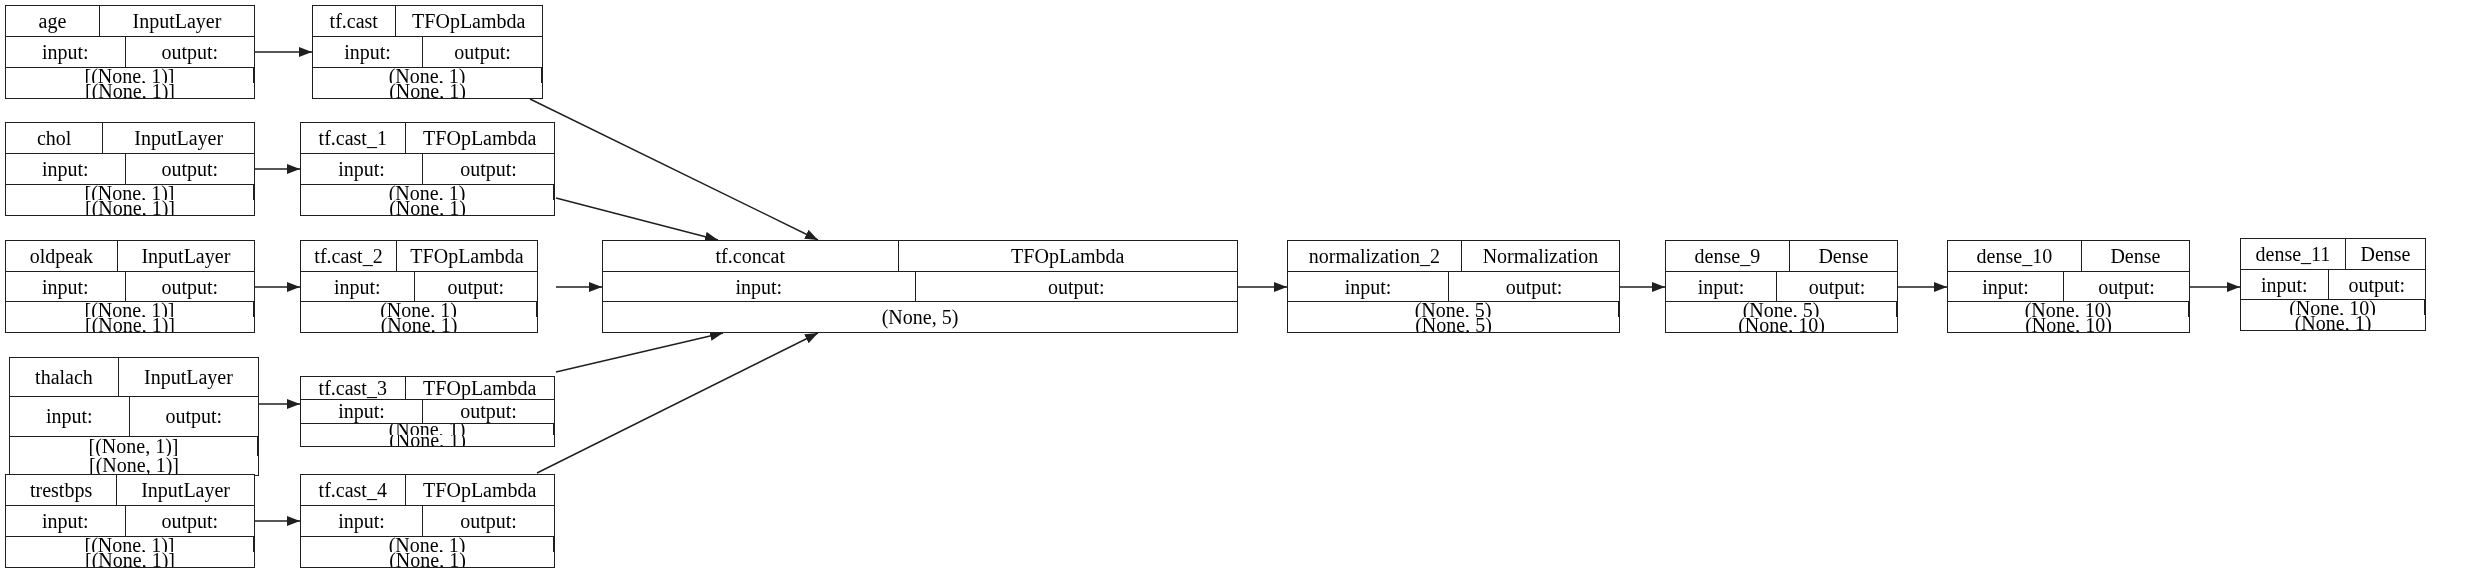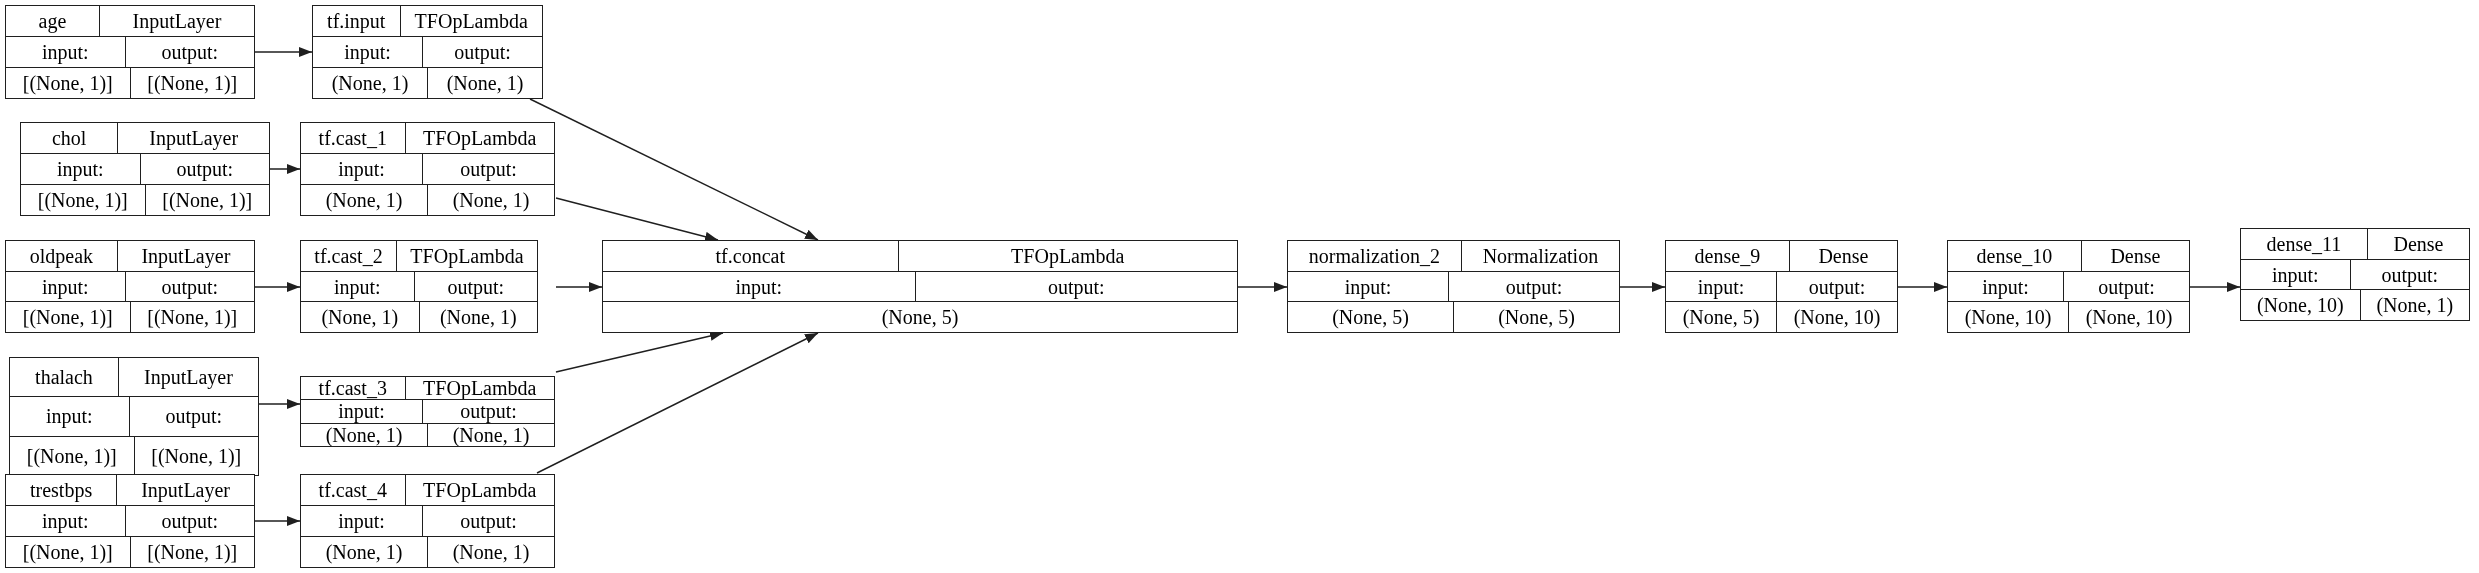--- a/index.html
+++ b/index.html
@@ -24,21 +24,21 @@
     box-sizing: border-box;
     border: 1.4px solid #1f1f1f;
     background: #ffffff;
   }
   .nrow {
     flex: 1 1 0;
     display: flex;
     min-height: 0;
     border-bottom: 1.4px solid #1f1f1f;
   }
-  .nrow:last-child { border-bottom: none; }
+  .nrow:last-child { border-bottom: none; flex-direction: column; }
   .ncell {
     flex: 1 1 auto;
     display: flex;
     align-items: center;
     justify-content: center;
     padding: 0 10px;
     font-size: 20px;
     line-height: 1;
     white-space: nowrap;
     border-right: 1.4px solid #1f1f1f;
@@ -81,21 +81,21 @@
     <div class="nrow">
       <div class="ncell">input:</div>
       <div class="ncell">output:</div>
     </div>
     <div class="nrow">
       <div class="ncell">[(None, 1)]</div>
       <div class="ncell">[(None, 1)]</div>
     </div>
   </div>
 
-  <div class="node" style="left:20px;top:122px;width:250px;height:94px">
+  <div class="node" style="left:5px;top:122px;width:250px;height:94px">
     <div class="nrow">
       <div class="ncell">chol</div>
       <div class="ncell">InputLayer</div>
     </div>
     <div class="nrow">
       <div class="ncell">input:</div>
       <div class="ncell">output:</div>
     </div>
     <div class="nrow">
       <div class="ncell">[(None, 1)]</div>
@@ -143,21 +143,21 @@
       <div class="ncell">output:</div>
     </div>
     <div class="nrow">
       <div class="ncell">[(None, 1)]</div>
       <div class="ncell">[(None, 1)]</div>
     </div>
   </div>
 
   <div class="node" style="left:312px;top:5px;width:231px;height:94px">
     <div class="nrow">
-      <div class="ncell">tf.input</div>
+      <div class="ncell">tf.cast</div>
       <div class="ncell">TFOpLambda</div>
     </div>
     <div class="nrow">
       <div class="ncell">input:</div>
       <div class="ncell">output:</div>
     </div>
     <div class="nrow">
       <div class="ncell">(None, 1)</div>
       <div class="ncell">(None, 1)</div>
     </div>
@@ -275,21 +275,21 @@
     <div class="nrow">
       <div class="ncell">input:</div>
       <div class="ncell">output:</div>
     </div>
     <div class="nrow">
       <div class="ncell">(None, 10)</div>
       <div class="ncell">(None, 10)</div>
     </div>
   </div>
 
-  <div class="node" style="left:2240px;top:228px;width:230px;height:93px">
+  <div class="node" style="left:2240px;top:238px;width:186px;height:93px">
     <div class="nrow">
       <div class="ncell">dense_11</div>
       <div class="ncell">Dense</div>
     </div>
     <div class="nrow">
       <div class="ncell">input:</div>
       <div class="ncell">output:</div>
     </div>
     <div class="nrow">
       <div class="ncell">(None, 10)</div>

